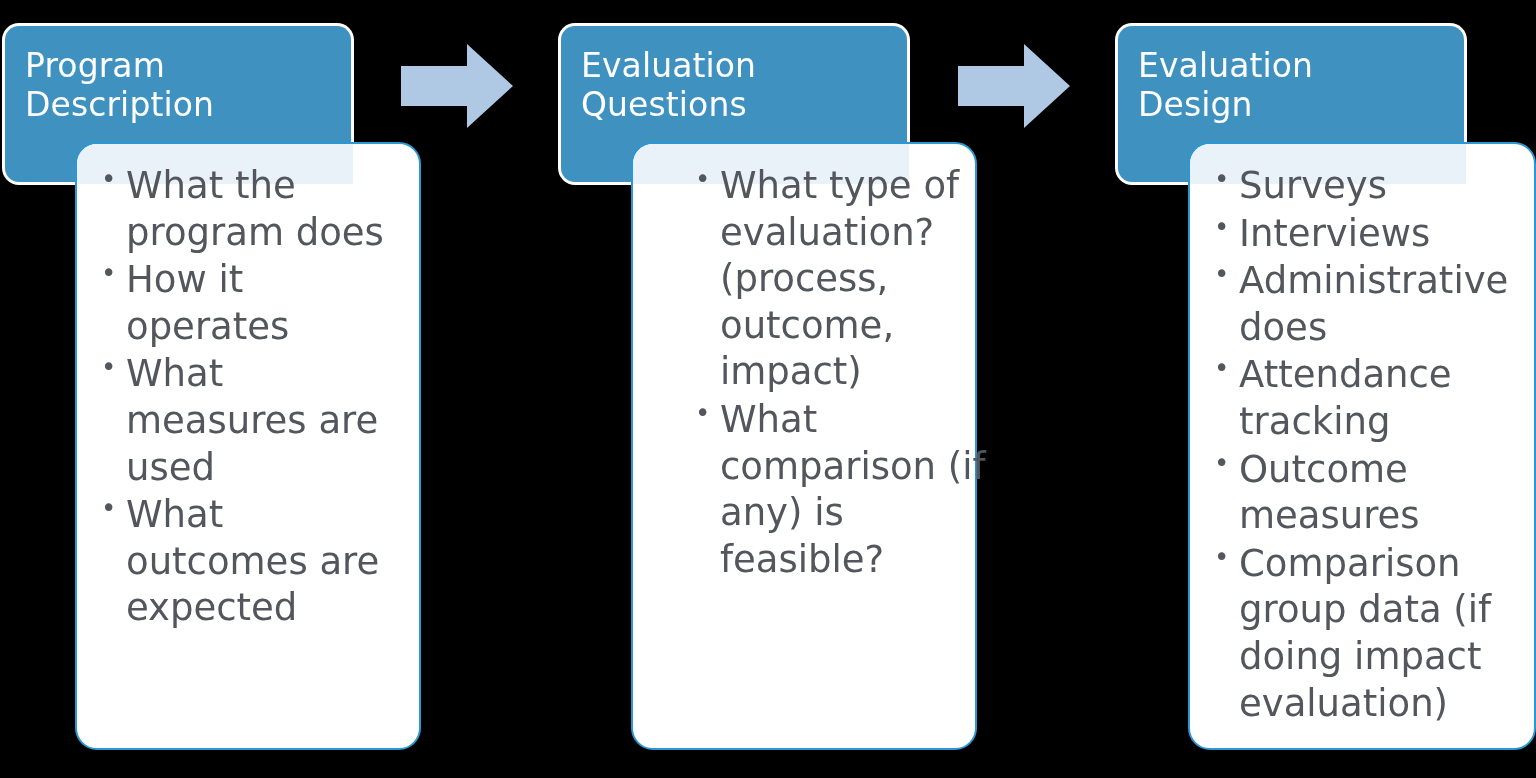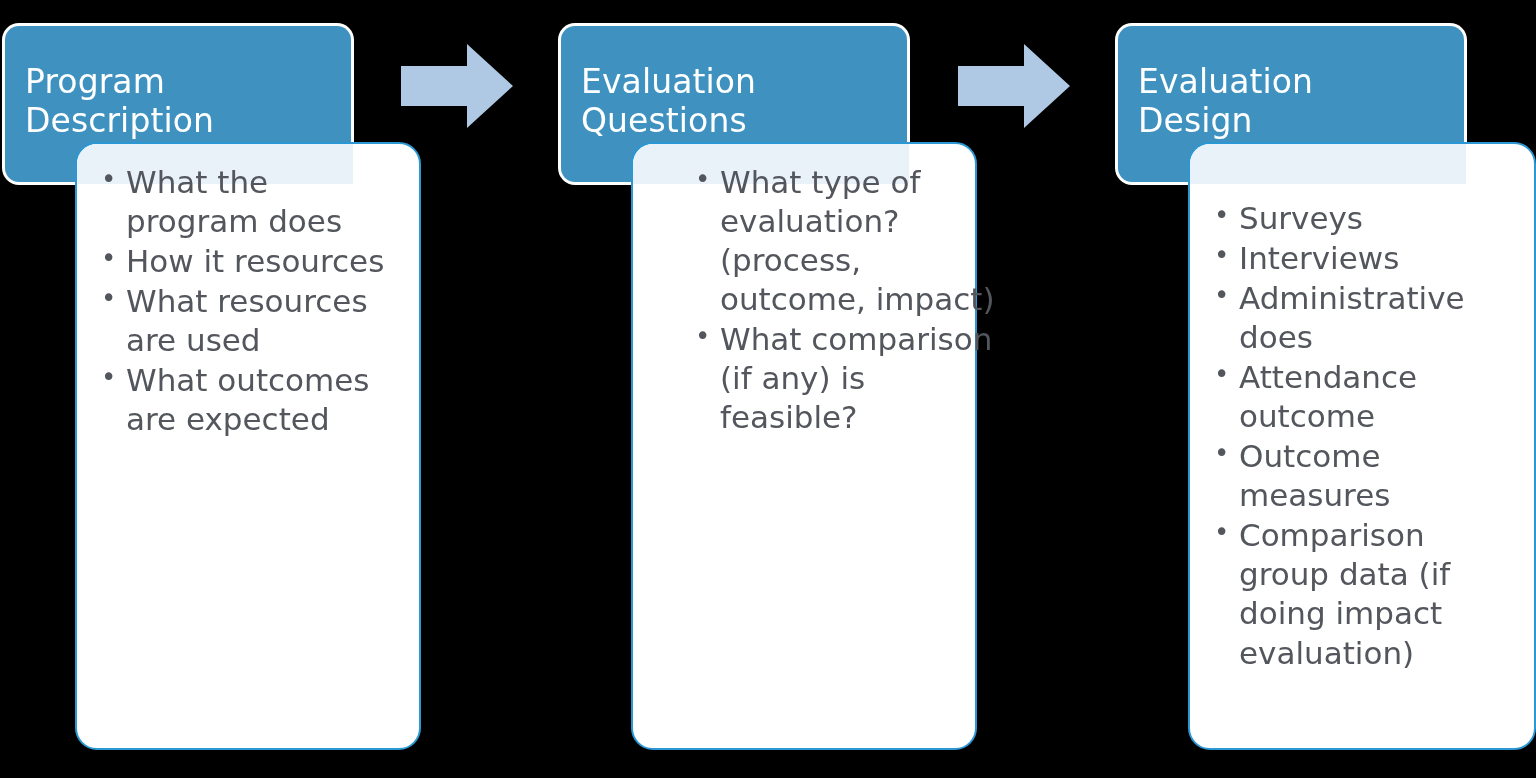--- a/index.html
+++ b/index.html
@@ -16,21 +16,21 @@
     font-family: "DejaVu Sans", sans-serif;
   }
 
   
   .header-plate {
     position: absolute;
     background: #3f92c0;
     border-radius: 14px;
     box-shadow: 0 0 0 3px #ffffff;
     box-sizing: border-box;
-    padding: 36px 0 0 20px;
+    padding: 20px 0 0 20px;
   }
   .header-title {
     color: #ffffff;
     font-size: 33px;
     line-height: 1.19;
     font-family: "DejaVu Sans", sans-serif;
     letter-spacing: 0.1px;
     white-space: pre-line;
   }
 
@@ -52,21 +52,21 @@
 
   .bullet-list {
     position: absolute;
     margin: 0;
     padding: 0;
     list-style: none;
   }
   .bullet-item {
     position: relative;
     color: #53565c;
-    font-size: 31px;
+    font-size: 37px;
     line-height: 1.26;
     padding-left: 29px;
     margin: 0 0 1px 0;
     font-family: "DejaVu Sans", sans-serif;
   }
   .bullet-item::before {
     content: "\2022";
     position: absolute;
     left: 4px;
     top: 0;
@@ -88,22 +88,22 @@
     <div class="header-title">Program
 Description</div>
   </div>
 
   <div class="body-card" style="left:75px; top:142px; width:346px; height:608px;">
     <div class="overlap-tint" style="left:0px; top:0px; width:276px; height:40px;"></div>
   </div>
 
   <ul class="bullet-list" style="left:97px; top:163px; width:305px;">
     <li class="bullet-item">What the program does</li>
-    <li class="bullet-item">How it resources</li>
-    <li class="bullet-item">What resources are used</li>
+    <li class="bullet-item">How it operates</li>
+    <li class="bullet-item">What measures are used</li>
     <li class="bullet-item">What outcomes are expected</li>
   </ul>
 
   <svg class="arrow" style="left:401px; top:44px;" width="112" height="84" viewBox="0 0 112 84">
     <polygon points="0,22 66,22 66,0 112,42 66,84 66,62 0,62" fill="#afc8e3"></polygon>
   </svg>
 
   <div class="header-plate" style="left:561px; top:26px; width:346px; height:156px;">
     <div class="header-title">Evaluation
 Questions</div>
@@ -124,22 +124,22 @@
 
   <div class="header-plate" style="left:1118px; top:26px; width:346px; height:156px;">
     <div class="header-title">Evaluation
 Design</div>
   </div>
 
   <div class="body-card" style="left:1188px; top:142px; width:348px; height:608px;">
     <div class="overlap-tint" style="left:0px; top:0px; width:276px; height:40px;"></div>
   </div>
 
-  <ul class="bullet-list" style="left:1210px; top:163px; width:305px;margin-top:36px;">
+  <ul class="bullet-list" style="left:1210px; top:163px; width:305px;">
     <li class="bullet-item">Surveys</li>
     <li class="bullet-item">Interviews</li>
     <li class="bullet-item">Administrative does</li>
-    <li class="bullet-item">Attendance outcome</li>
+    <li class="bullet-item">Attendance tracking</li>
     <li class="bullet-item">Outcome measures</li>
     <li class="bullet-item">Comparison group data (if doing impact evaluation)</li>
   </ul>
 
 </div>
 
 </body></html>

